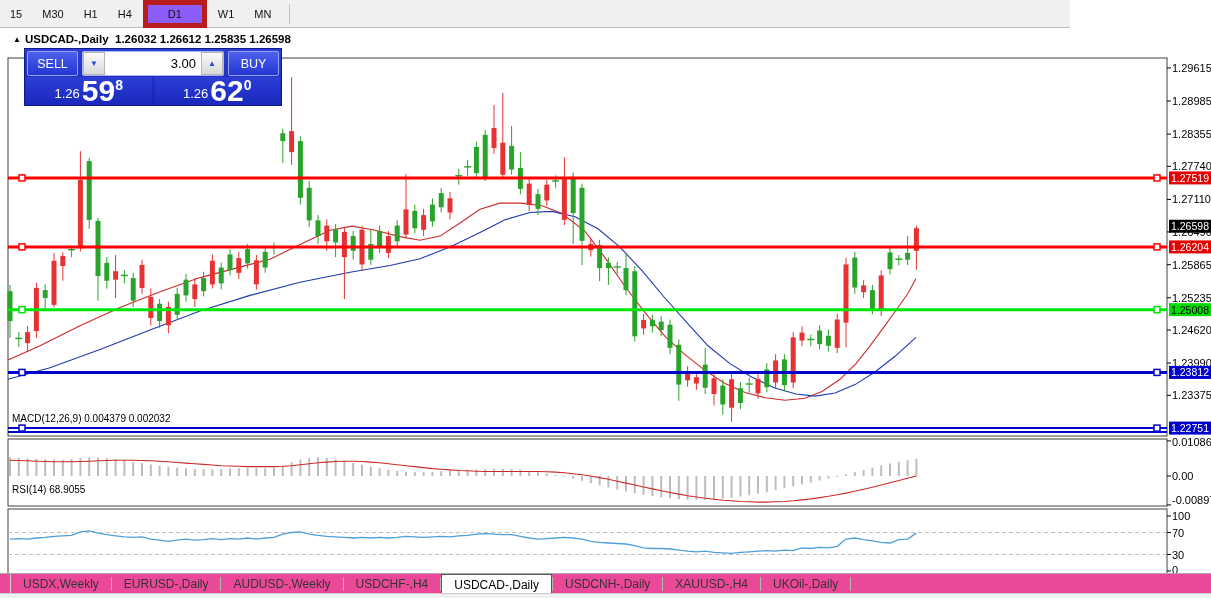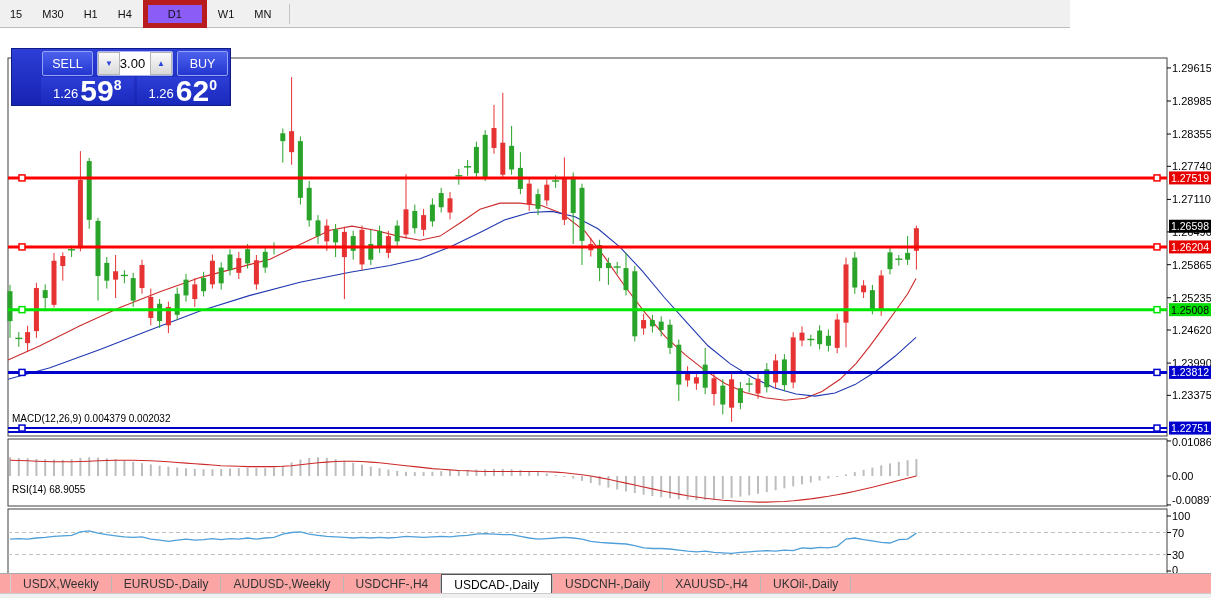--- a/index.html
+++ b/index.html
@@ -11,37 +11,37 @@
   .tf{padding:4px 9px;margin:0 1px;cursor:default;}
   .tf.active{background:#8b5cf6;border:5px solid #b91c1c;padding:3px 20px;}
   .tb-sep{width:1px;height:20px;background:#c4c4c4;margin-left:8px;}
   
   #chartwrap{position:absolute;left:0;top:28px;width:1211px;height:545px;background:#fff;}
   svg{position:absolute;left:0;top:0;}
   #title{position:absolute;left:13px;top:5px;font-size:11.5px;font-weight:bold;color:#000;white-space:nowrap;}
   #title .tri{font-size:8px;vertical-align:1px;margin-right:4px;}
   .indlabel{position:absolute;left:12px;font-size:10px;color:#000;white-space:nowrap;}
   
-  #panel{position:absolute;left:11px;top:20px;width:220px;height:58px;
-         background:linear-gradient(180deg,#2c3ed6,#1723b2);border:1px solid #101c86;box-sizing:border-box;padding-left:28px;}
+  #panel{position:absolute;left:24px;top:20px;width:258px;height:58px;
+         background:linear-gradient(180deg,#2c3ed6,#1723b2);border:1px solid #101c86;box-sizing:border-box;}
   #prow1{display:flex;align-items:stretch;height:25px;margin:2px 2px 1px 2px;}
   .tbtn{width:49px;background:linear-gradient(180deg,#4d61ee,#2336d0);border:1px solid #93a1f7;border-radius:2px;
         color:#fff;font-size:12.5px;display:flex;align-items:center;justify-content:center;}
   #spin{flex:1;display:flex;margin:0 4px;background:#fff;border:1px solid #aab4f0;border-radius:2px;overflow:hidden;}
   .spbtn{width:20px;background:linear-gradient(180deg,#fbfbfb,#d9d9d9);border:1px solid #b5b5b5;
          display:flex;align-items:center;justify-content:center;color:#2b46d8;font-size:8px;}
   #vol{flex:1;display:flex;align-items:center;justify-content:flex-end;padding-right:5px;font-size:13px;color:#000;text-align:right;}
   #prow2{display:flex;height:28px;margin:0 1px;gap:3px;}
   .pbox{flex:1;color:#fff;display:flex;align-items:flex-end;justify-content:center;
         background:linear-gradient(180deg,#2c3ed6,#1a28bc);padding-bottom:1px;}
   .pfix{font-size:13px;font-weight:normal;margin:0 2px 3px 0;}
   .pbig{font-size:30px;font-weight:bold;line-height:26px;}
   .psup{font-size:14px;font-weight:bold;align-self:flex-start;margin-top:0px;}
   
-  #tabs{position:absolute;left:0;top:573px;width:1211px;height:20px;background:#fca5a5;border-top:1px solid #aaa;
+  #tabs{position:absolute;left:0;top:573px;width:1211px;height:20px;background:#ec4899;border-top:1px solid #aaa;
         display:flex;align-items:stretch;font-size:12px;color:#333;}
   .tabgap{width:10px;border-right:1px solid #cfcfcf;}
   .tab{display:flex;align-items:center;padding:0 12px;white-space:nowrap;}
   .tab.active{background:#fff;border:1px solid #555;border-bottom:none;color:#000;}
   .tab-sep{width:1px;background:#b5b5b5;margin:3px 0;}
   #bottomstrip{position:absolute;left:0;top:593px;width:1211px;height:5px;background:#f0f0f0;border-top:1px solid #cccccc;}
 </style>
 </head>
 <body>
 
@@ -480,20 +480,24 @@
           <text x="698" y="560" font-size="11" fill="#000" font-family="Liberation Sans, sans-serif">20 Oct 2021</text>
           <line x1="763" y1="547" x2="763" y2="551" stroke="#000"></line>
           <text x="760" y="560" font-size="11" fill="#000" font-family="Liberation Sans, sans-serif">29 Oct 2021</text>
           <line x1="832" y1="547" x2="832" y2="551" stroke="#000"></line>
           <text x="829" y="560" font-size="11" fill="#000" font-family="Liberation Sans, sans-serif">8 Nov 2021</text>
           <line x1="891" y1="547" x2="891" y2="551" stroke="#000"></line>
           <text x="888" y="560" font-size="11" fill="#000" font-family="Liberation Sans, sans-serif">17 Nov 2021</text>
         </g>
     </svg>
 
+    <div id="title">
+      <span class="tri">▲</span><span>USDCAD-,Daily</span>&nbsp;
+      <span>1.26032 1.26612 1.25835 1.26598</span>
+    </div>
 
     <div class="indlabel" style="top:385px">MACD(12,26,9) 0.004379 0.002032</div>
     <div class="indlabel" style="top:456px">RSI(14) 68.9055</div>
 
     <div id="panel">
       <div id="prow1">
         <div class="tbtn">SELL</div>
         <div id="spin">
           <div class="spbtn">
               <span>▼</span>

